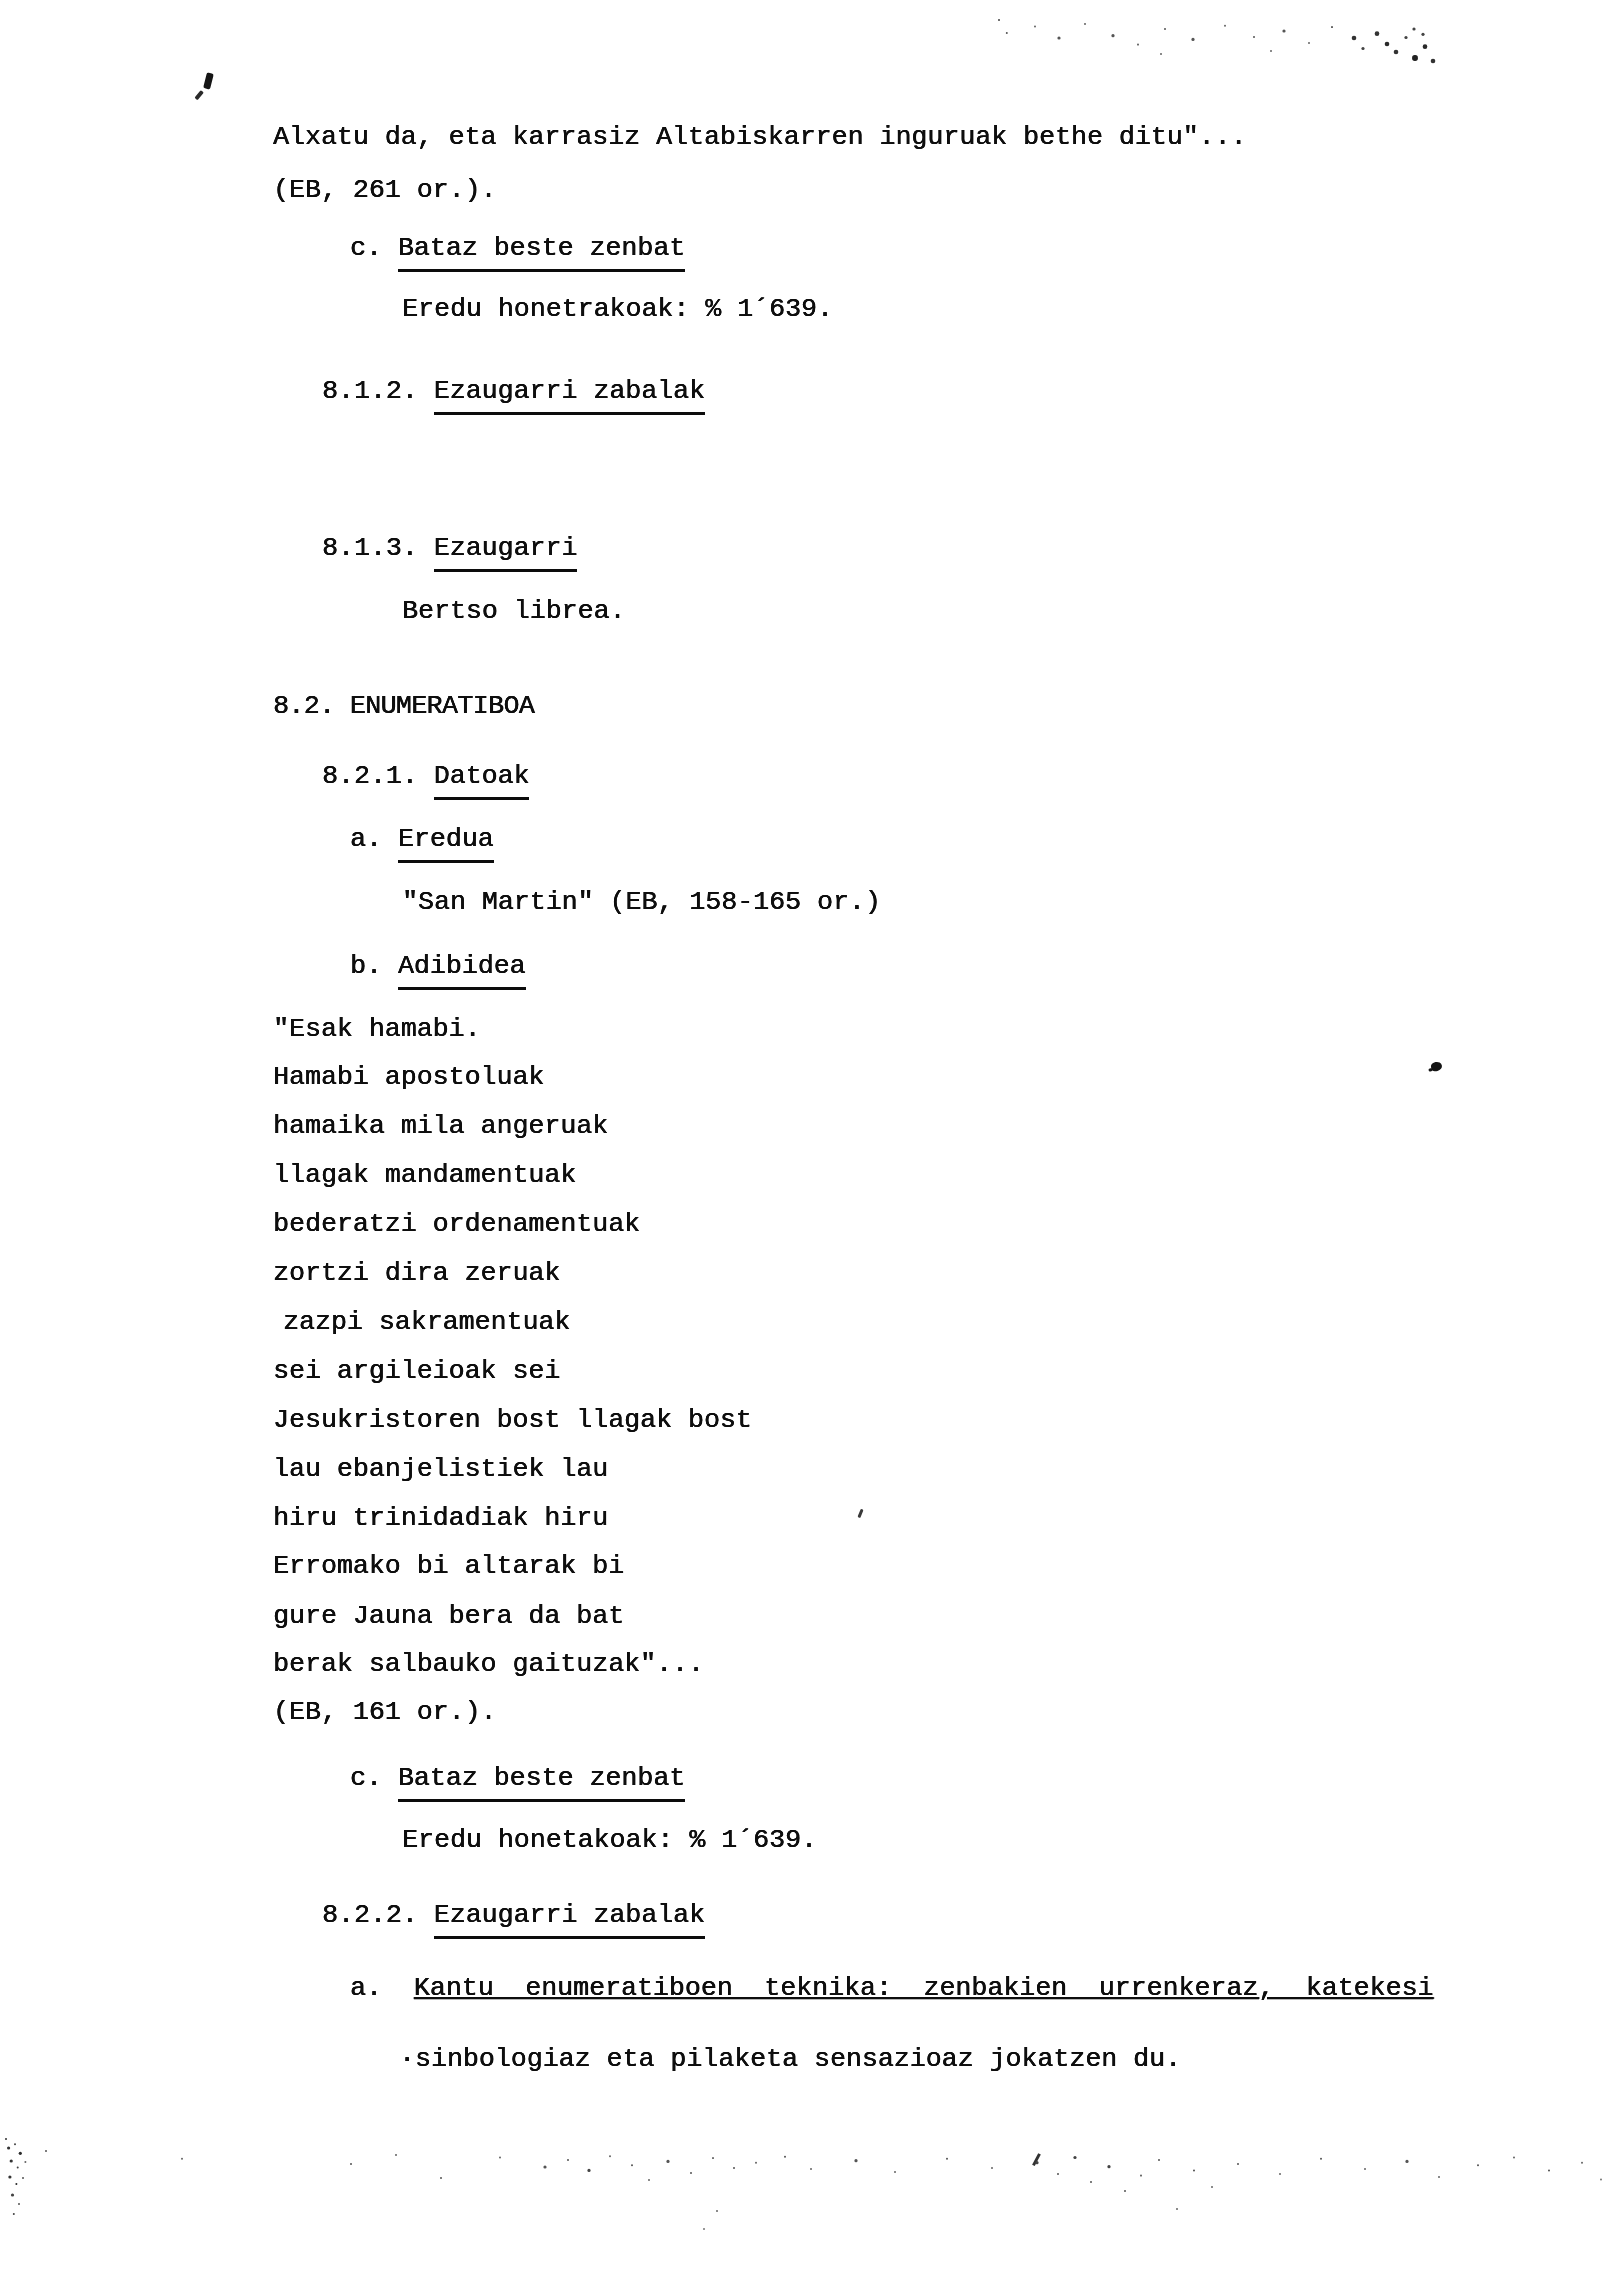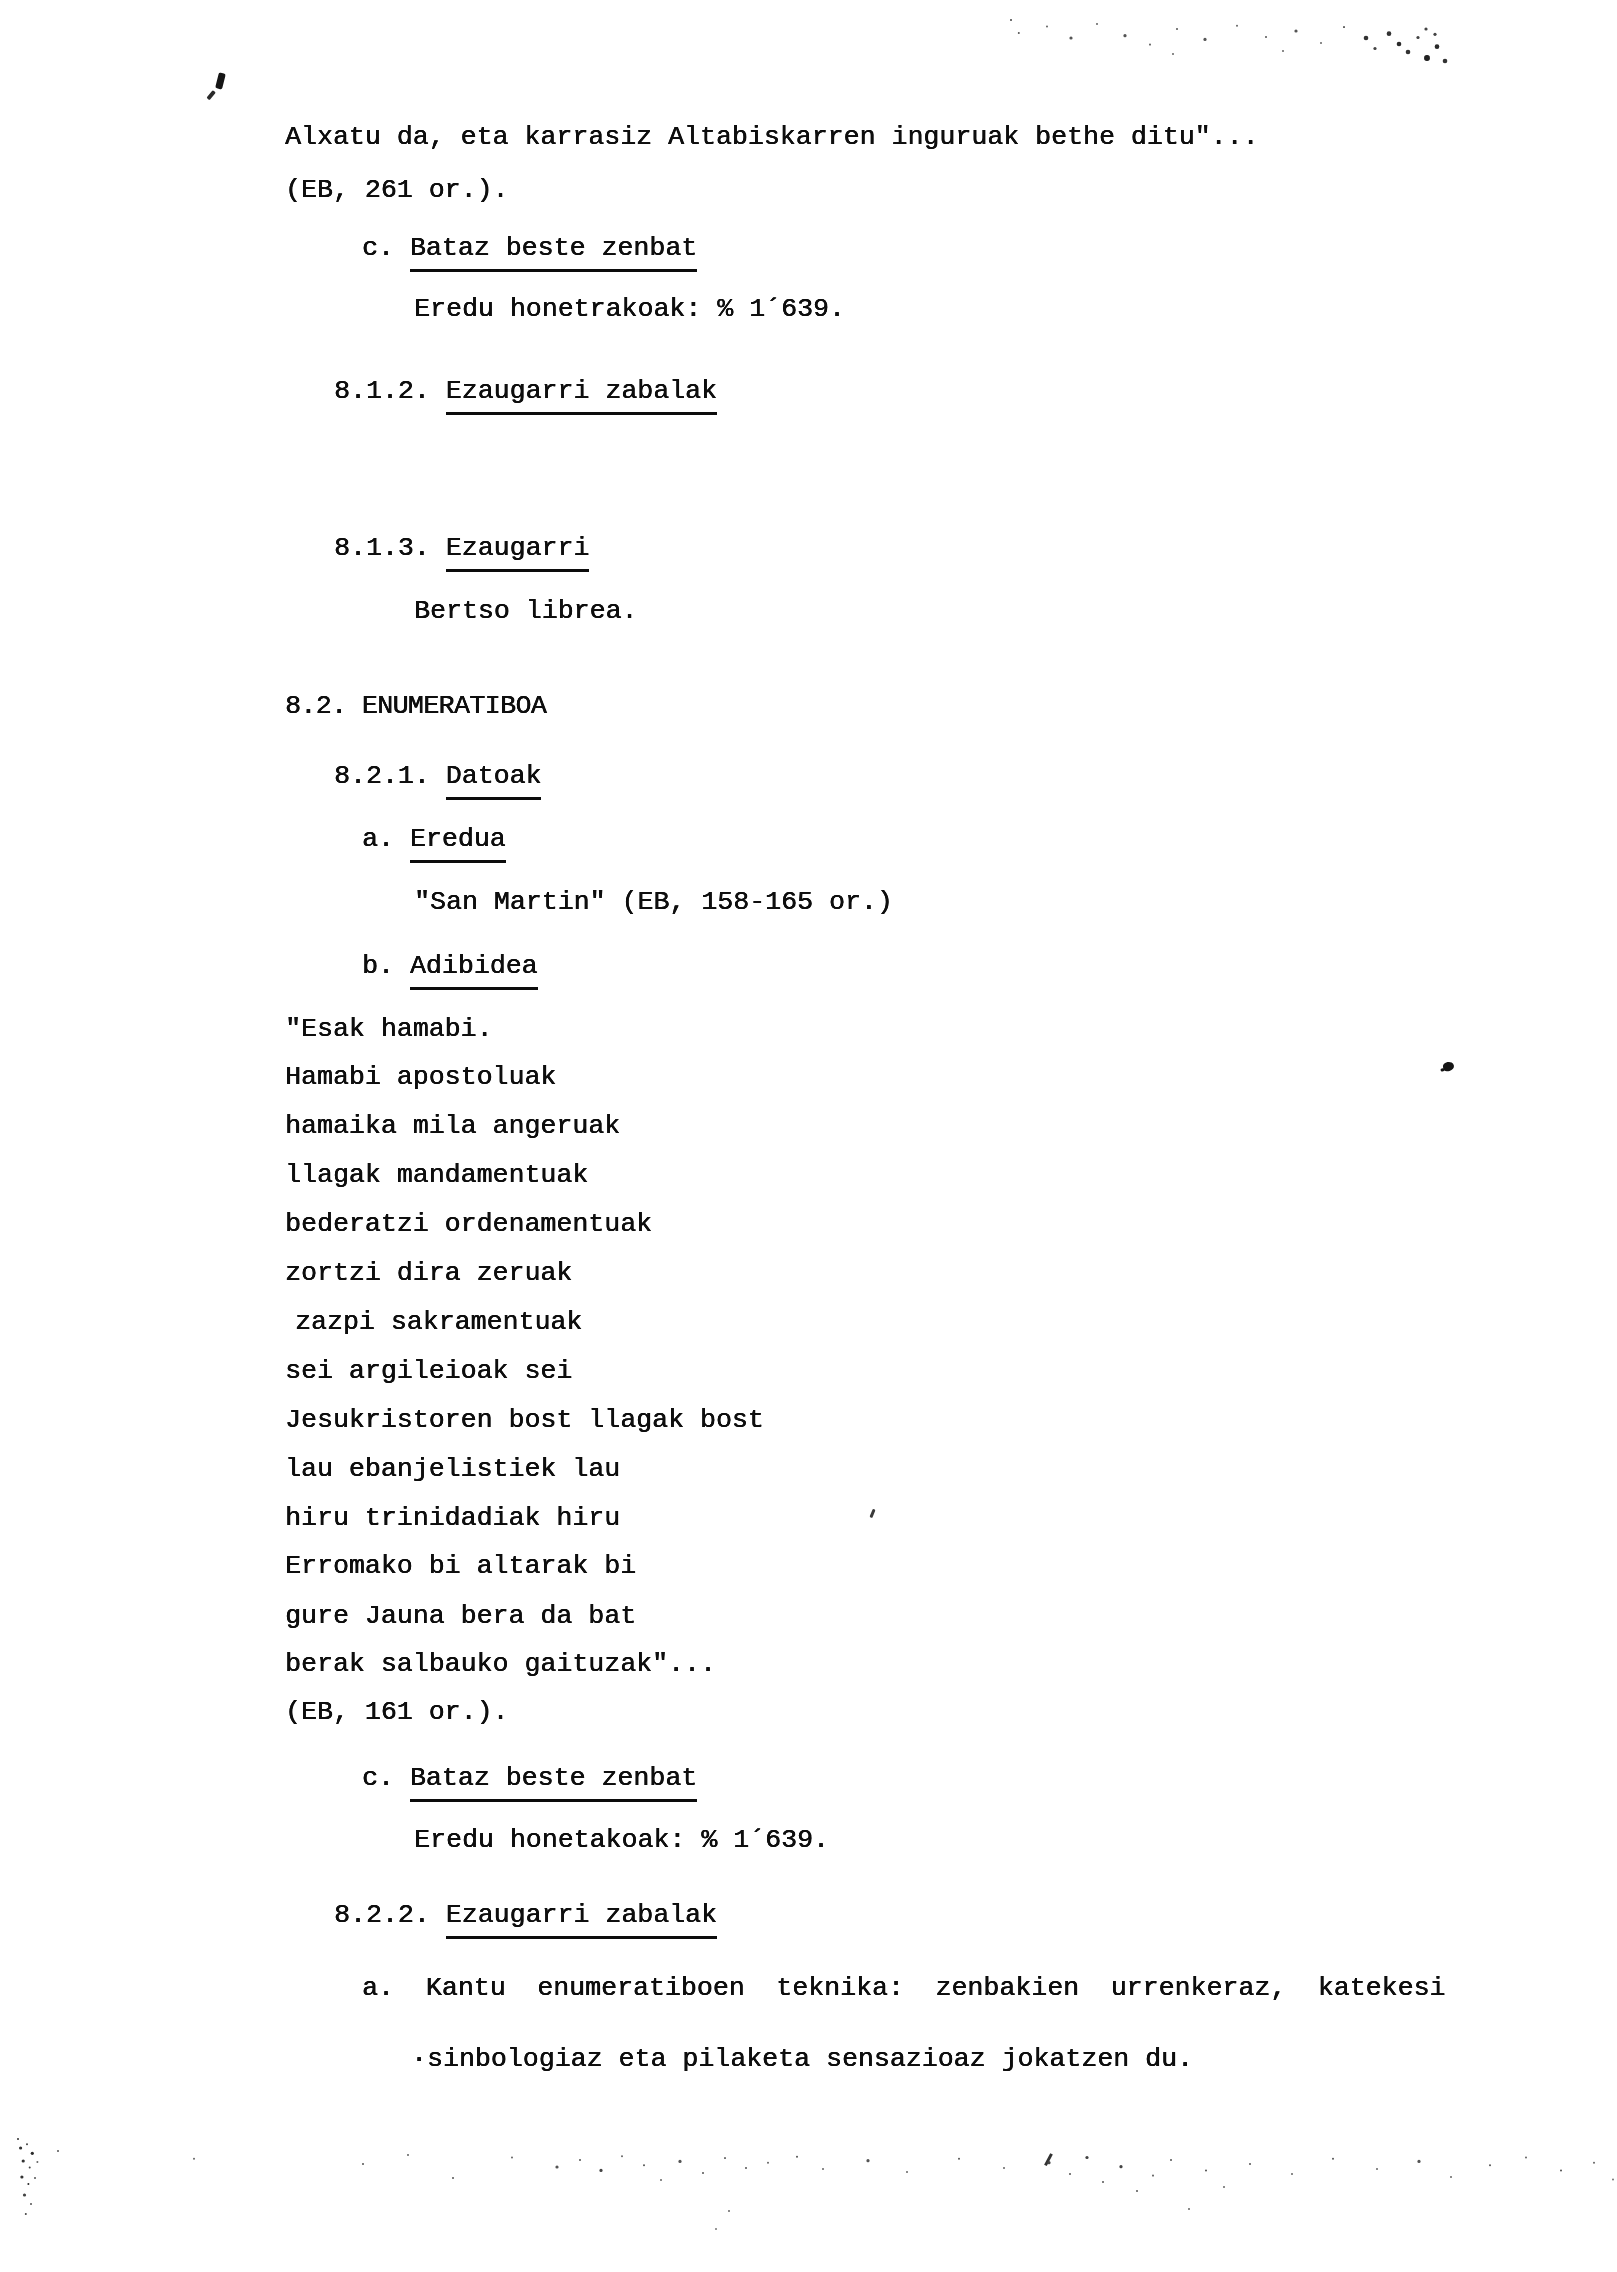--- a/index.html
+++ b/index.html
@@ -1,29 +1,29 @@
 <!DOCTYPE html>
 <html style="font-size:10.4px"><head>
 <meta charset="utf-8">
 <style>
   html,body{margin:0;padding:0;}
   body{
     width:1617px;height:2273px;position:relative;overflow:hidden;
     background:#ffffff;color:#0e0e0e;
     font-family:"Liberation Mono","DejaVu Sans Mono",monospace;
   }
-  .page{position:absolute;inset:0;margin-left:12px;}
+  .page{position:absolute;inset:0;}
   .line{
     position:absolute;font-size:26.6px;line-height:1.2;white-space:pre;
     color:#0e0e0e;
     text-shadow:0.4px 0 0 currentColor, 0 0.3px 0 currentColor;
   }
   .ul{border-bottom:3.9px solid #0c0c0c;padding-bottom:5.8px;}
   .caps{letter-spacing:-0.6px;}
-  .wordspread{word-spacing:15.6px;}
+  .wordspread{word-spacing:15.6px;text-decoration:underline;}
   
   .ink{position:absolute;background:#151515;}
   #ink-mark-1{left:205px;top:73px;width:7.1px;height:15.6px;border-radius:1.9px;transform:rotate(14deg);}
   #ink-mark-1::after{content:"";position:absolute;left:-3.9px;top:19.4px;width:3.9px;height:9.7px;background:#2a2a2a;transform:rotate(26deg);border-radius:1.3px;}
   #ink-blob{left:1431px;top:1062px;width:11px;height:9px;border-radius:46% 54% 52% 42%;transform:rotate(-12deg);}
   #ink-blob::before{content:"";position:absolute;left:-3.2px;top:4.5px;width:3.9px;height:3.9px;background:#151515;border-radius:50%;}
   #ink-tick{left:859px;top:1509px;width:3.2px;height:9px;background:#3a3a3a;transform:rotate(22deg);border-radius:1.3px;}
   #ink-slash{left:1035px;top:2153px;width:2.6px;height:13px;background:#333;transform:rotate(28deg);}
   
   .noise{position:absolute;width:1.9px;height:1.9px;border-radius:50%;background:#444;}

